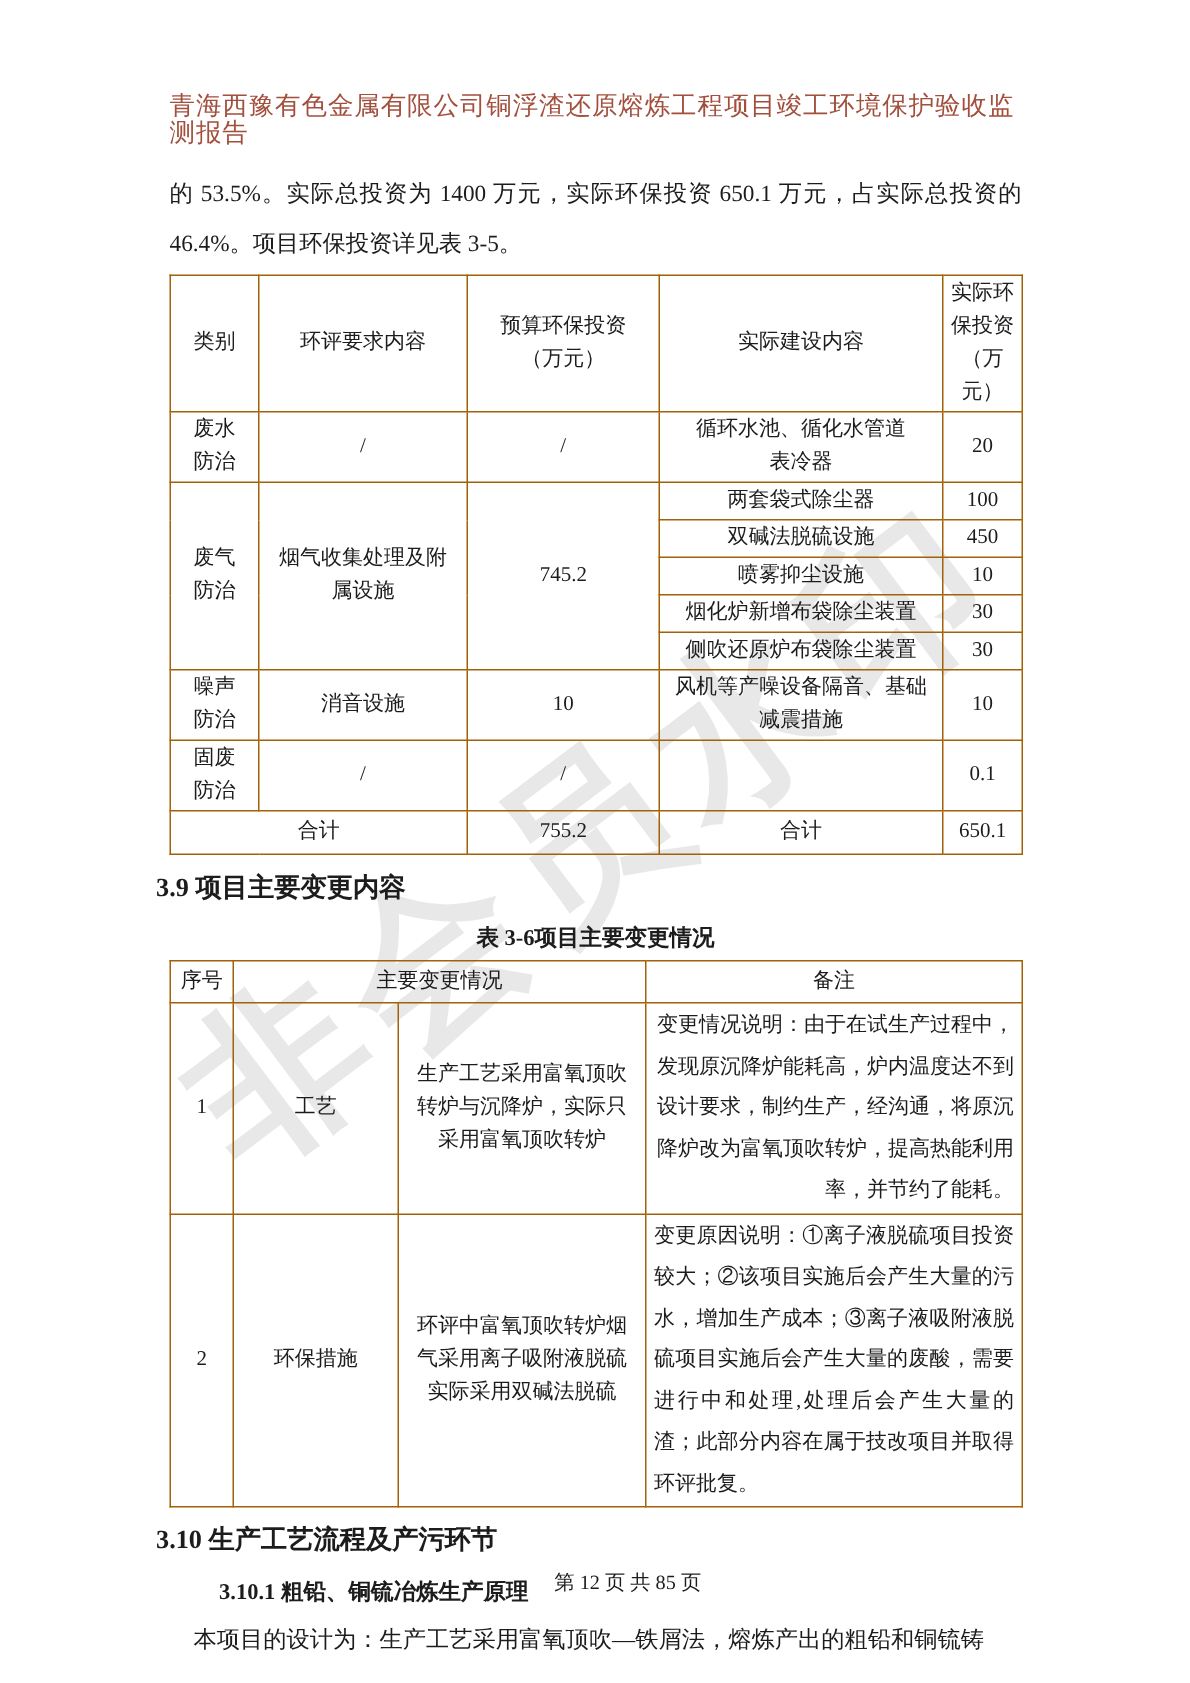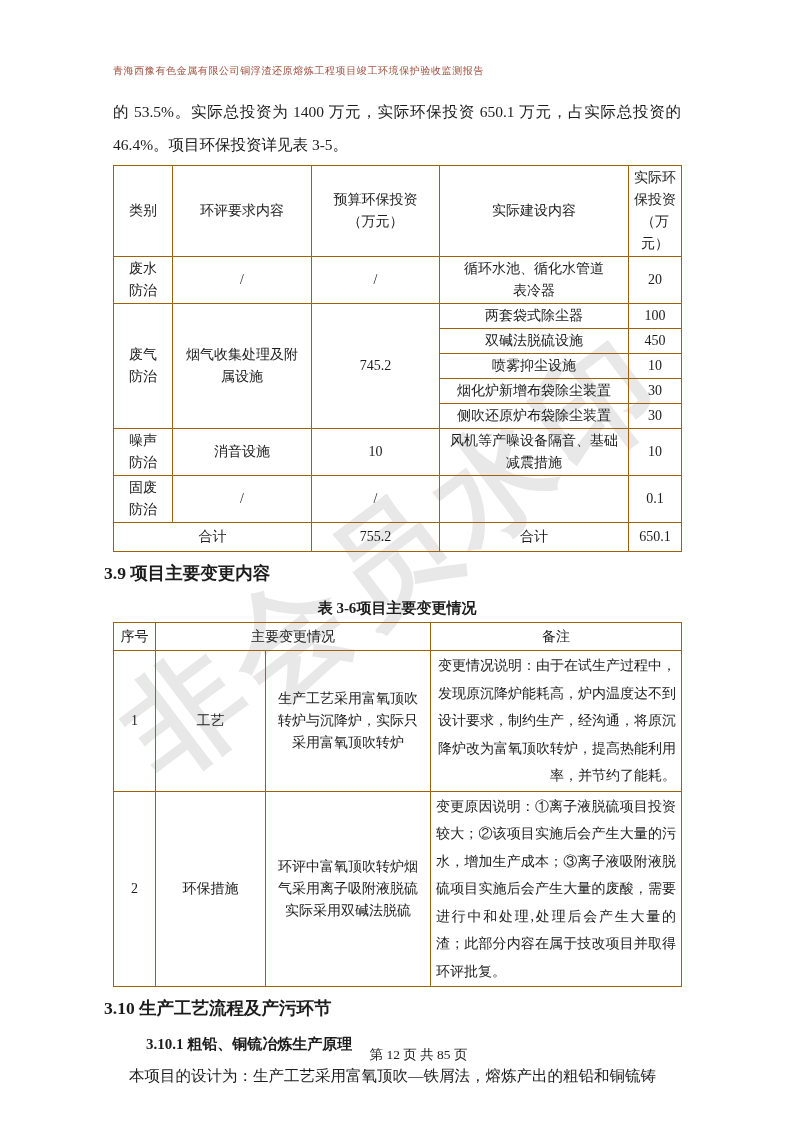--- a/index.html
+++ b/index.html
@@ -33,21 +33,21 @@
     color:var(--wm-gray);
     opacity:.55;
     transform:rotate(-37deg);
     white-space:nowrap;
     z-index:0;
     pointer-events:none;
     font-family:"Liberation Sans","DejaVu Sans",sans-serif;
   }
   .content{position:relative;z-index:1;}
   .doc-header{
-    font-size:10px;
+    font-size:17px;
     letter-spacing:.6px;
     color:var(--header-red);
     line-height:18px;
   }
   .intro{
     margin-top:15px;
     font-size:15.5px;
     line-height:33px;
     text-align:justify;
   }

